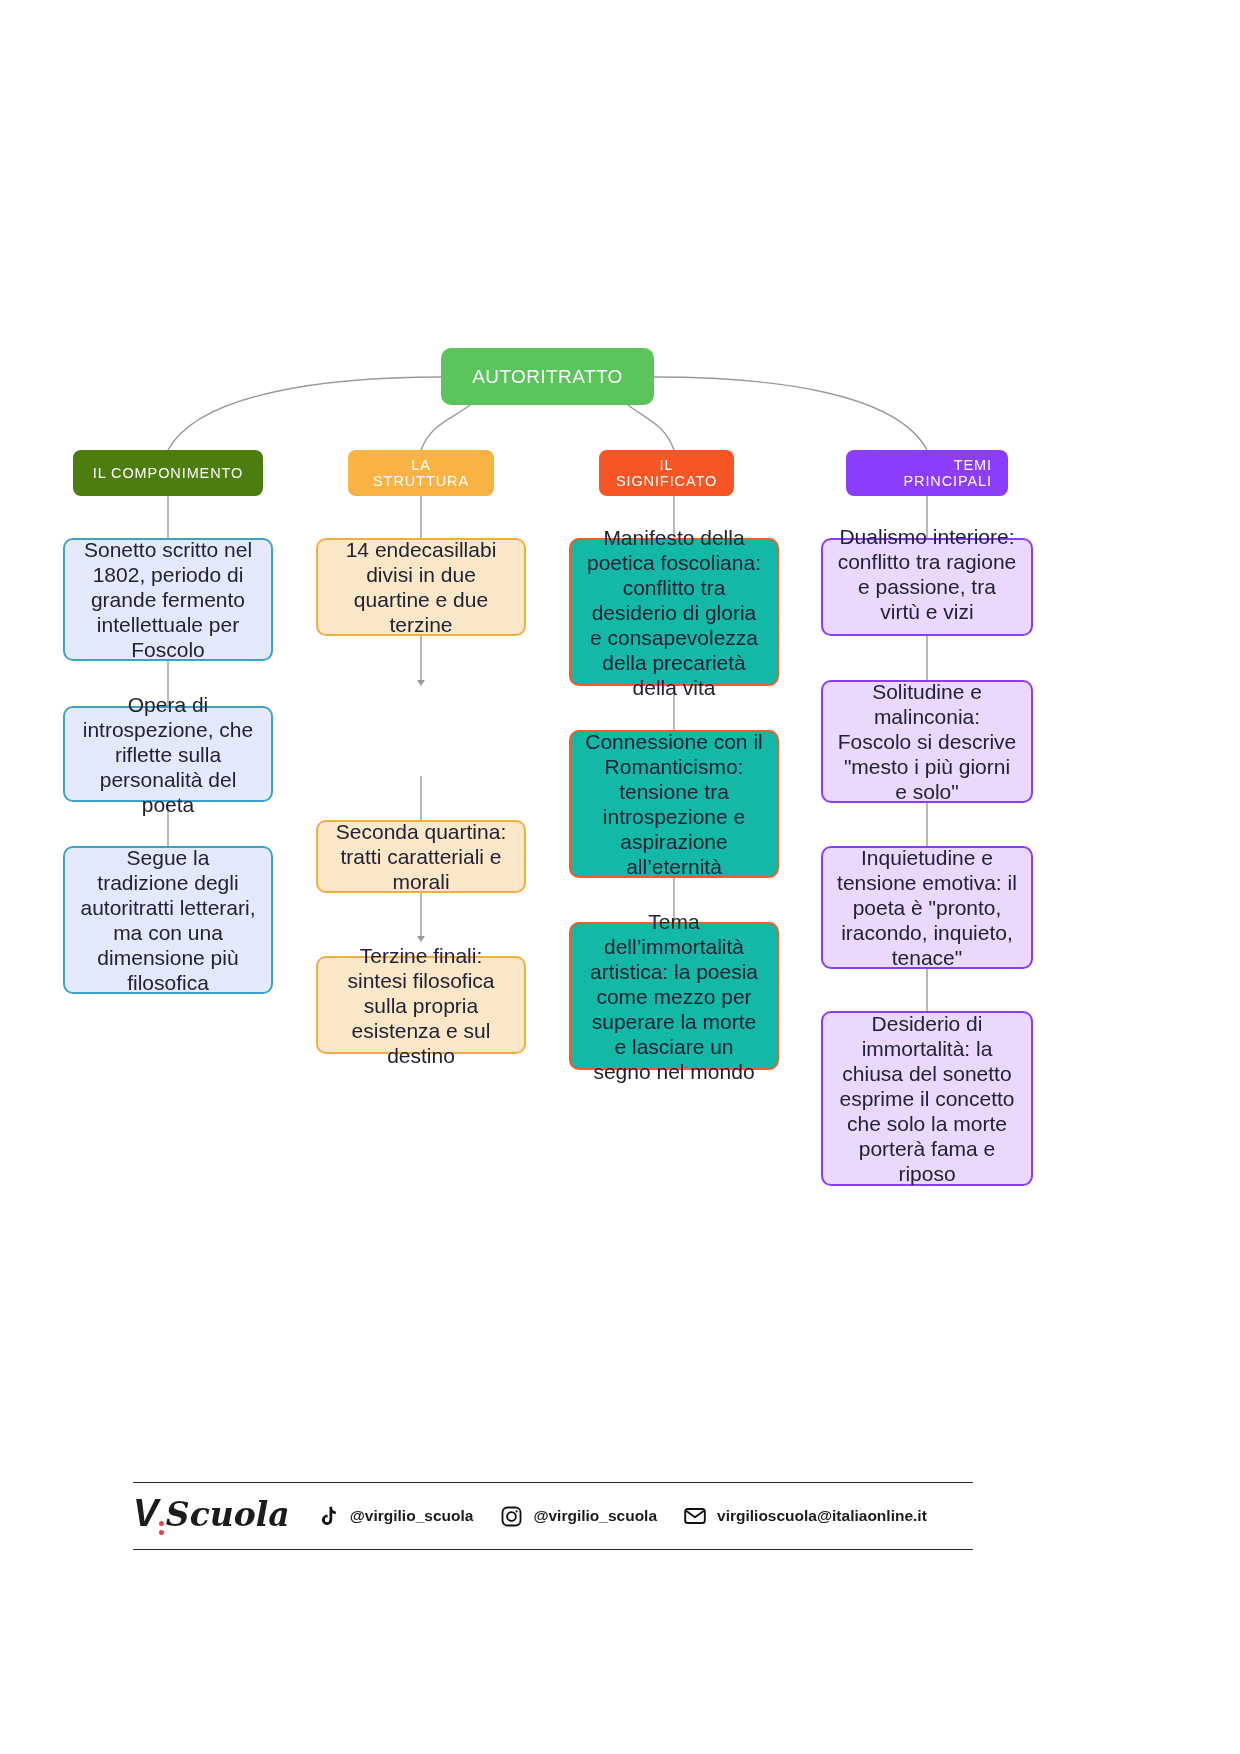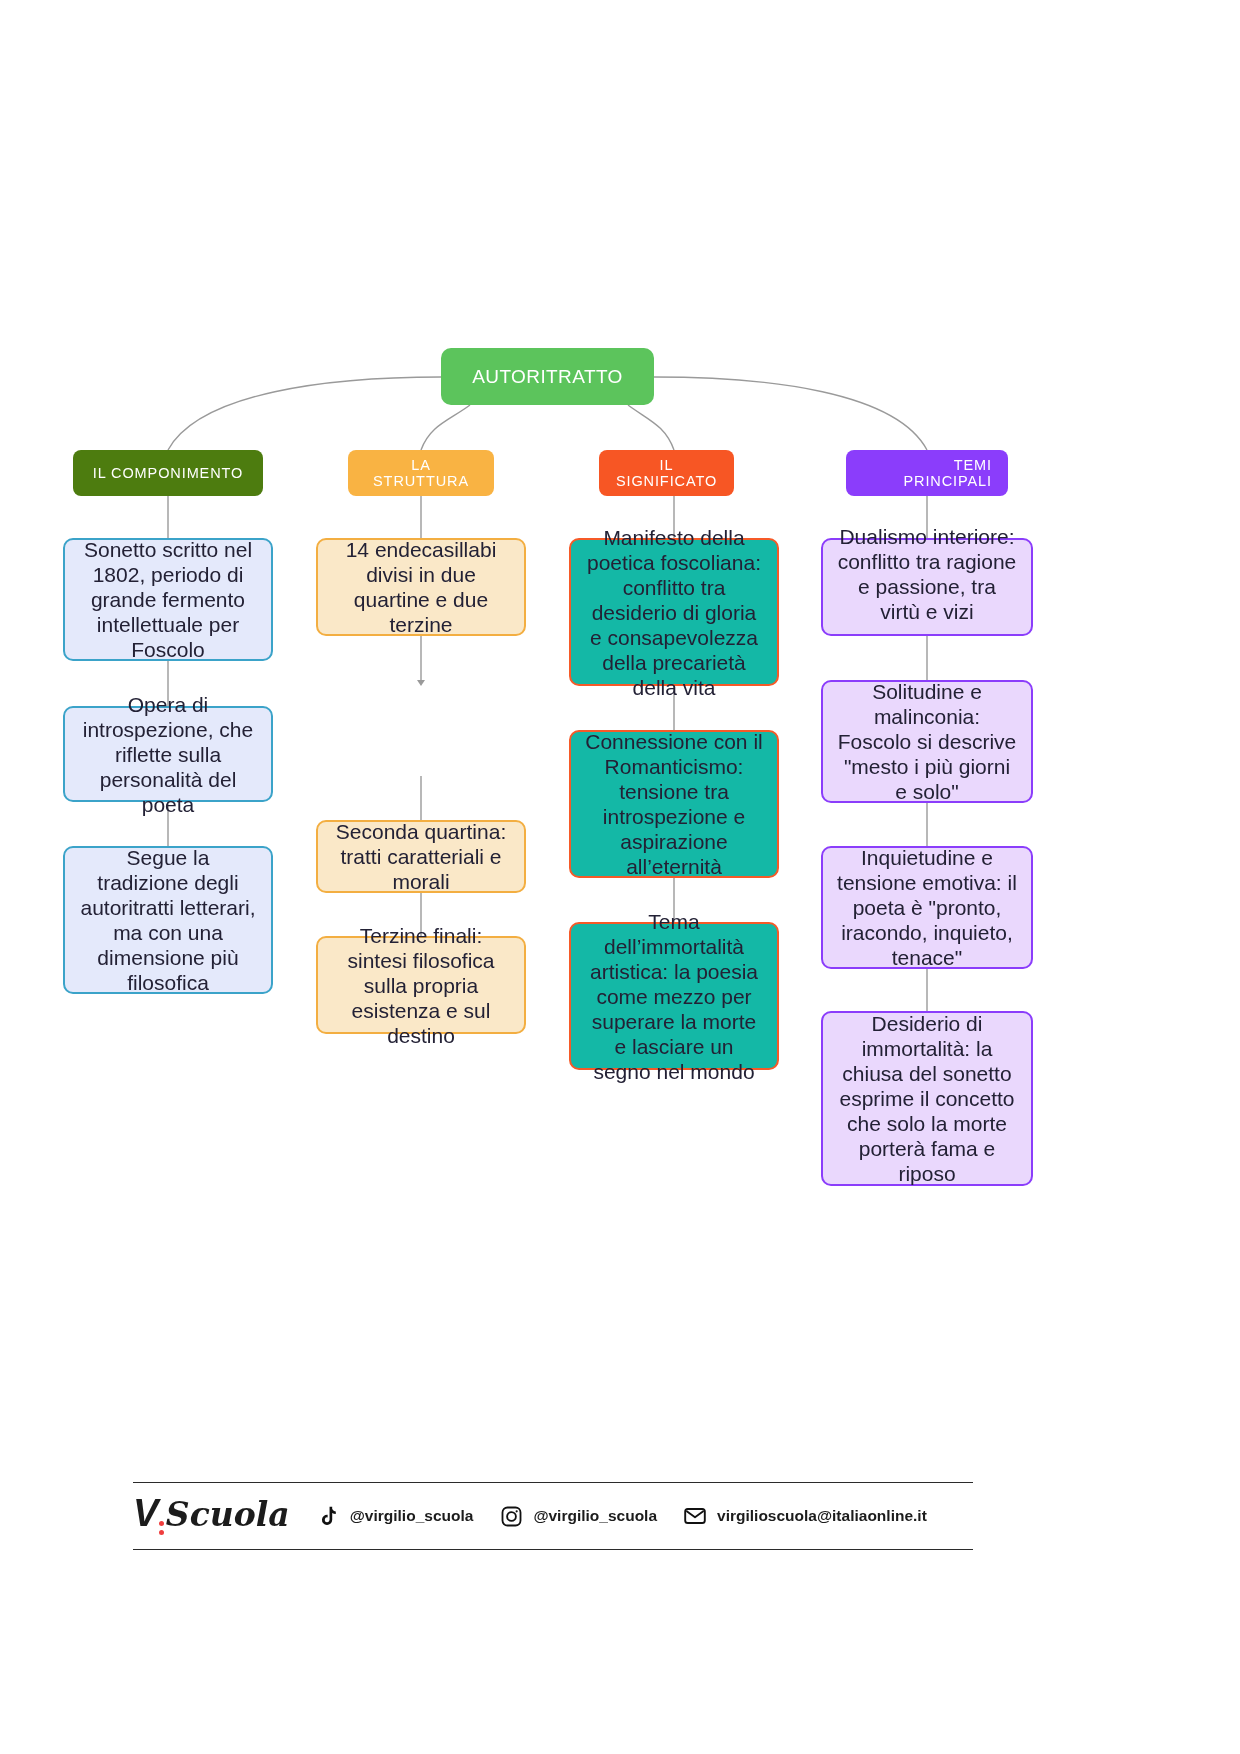--- a/index.html
+++ b/index.html
@@ -91,21 +91,21 @@
 
   
   #n-0-0 { left: 63px; top: 538px; width: 210px; height: 123px; }
   #n-0-1 { left: 63px; top: 706px; width: 210px; height: 96px; }
   #n-0-2 { left: 63px; top: 846px; width: 210px; height: 148px; }
 
   
   #n-1-0 { left: 316px; top: 538px; width: 210px; height: 98px; }
   #n-1-1 { left: 316px; top: 680px; width: 210px; height: 96px; }
   #n-1-2 { left: 316px; top: 820px; width: 210px; height: 73px; }
-  #n-1-3 { left: 316px; top: 936px; width: 210px; height: 98px; }
+  #n-1-3 { left: 316px; top: 956px; width: 210px; height: 98px; }
 
   
   #n-2-0 { left: 569px; top: 538px; width: 210px; height: 148px; }
   #n-2-1 { left: 569px; top: 730px; width: 210px; height: 148px; }
   #n-2-2 { left: 569px; top: 922px; width: 210px; height: 148px; }
 
   
   #n-3-0 { left: 821px; top: 538px; width: 212px; height: 98px; align-items: flex-end; }
   #n-3-1 { left: 821px; top: 680px; width: 212px; height: 123px; }
   #n-3-2 { left: 821px; top: 846px; width: 212px; height: 123px; }

